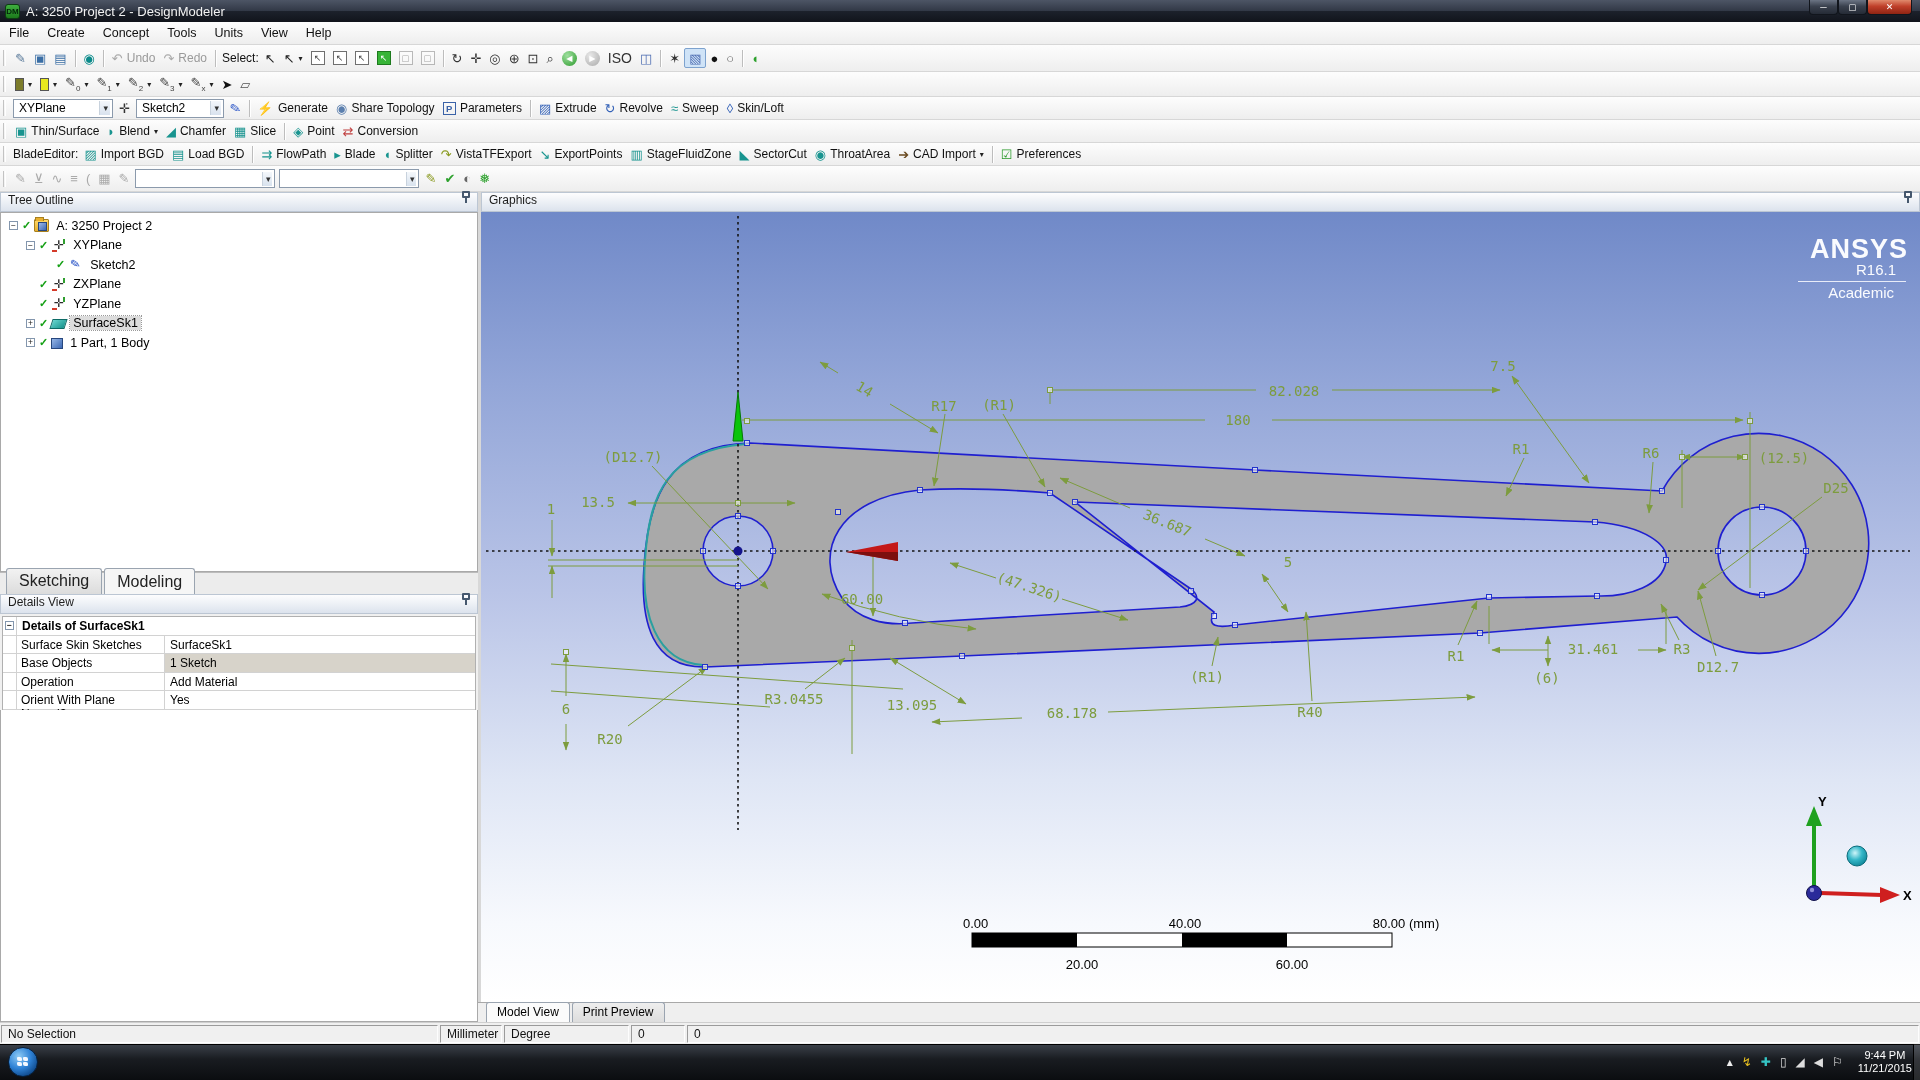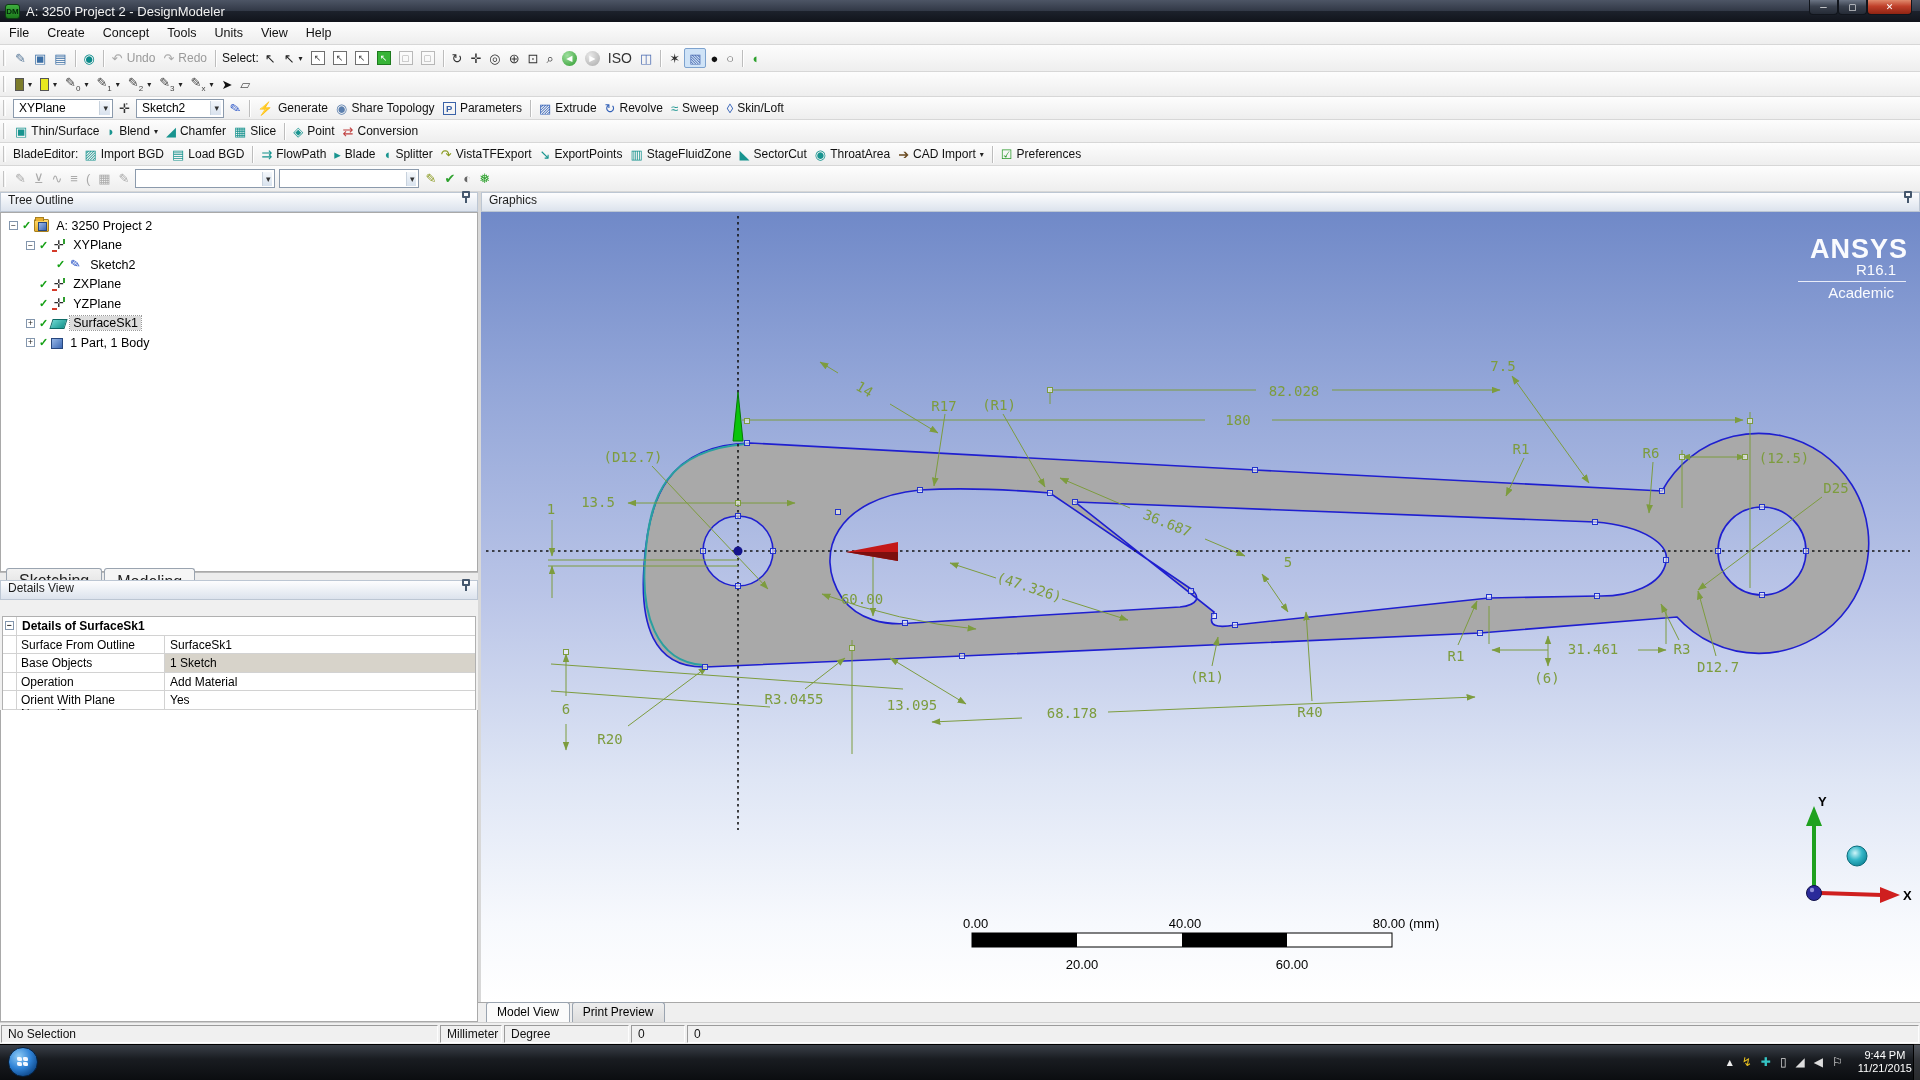--- a/index.html
+++ b/index.html
@@ -48,21 +48,21 @@
   .ic-plane{color:#2b2b2b}.ic-plane::after{content:"✛";position:absolute;left:0;right:0;font-size:12px}
   .ic-plane i{position:absolute;left:1px;bottom:0;width:5px;height:2px;background:#d43a2a}
   .ic-plane b{position:absolute;right:1px;top:0;width:2px;height:5px;background:#2f9e2f}
   .ic-sketch{color:#2d57c8;transform:rotate(-12deg)}.ic-sketch::after{content:"✎"}
   .ic-surface{background:linear-gradient(135deg,#67d4ce,#17948d);border:1px solid #0d6b66;transform:skewX(-18deg);height:10px;top:1px}
   .ic-part{background:linear-gradient(135deg,#96b6e6,#3c68b4);border:1px solid #27477e;width:12px;height:11px;top:1px}
   .tsel{background:#dcdcdc;outline:1px dotted #9a9a9a}
   #modetabs{left:0;top:380px;width:478px;height:22px;background:#ececec;border-top:1px solid #bbb;display:flex;align-items:flex-end;padding-left:6px;gap:2px}
   .mtab{font-size:16px;padding:3px 12px 4px;border:1px solid #9aa4b0;border-bottom:none;border-radius:3px 3px 0 0;background:linear-gradient(#f2f2f2,#dcdcdc);color:#222}
   .mtab.active{background:#f6f6f6;position:relative;top:1px;padding-top:4px}
-  #dvhdr{left:0;top:388px;width:478px}
+  #dvhdr{left:0;top:402px;width:478px}
   #dtable{left:2px;top:424px;width:474px;background:#fff;border:1px solid #b0b0b0;font-size:12px}
   .drow{display:flex;height:18.5px;border-bottom:1px solid #d2d2d2;align-items:stretch}
   .dc0{width:14px;border-right:1px solid #d2d2d2;display:flex;align-items:center;justify-content:center;flex:none}
   .dc1{width:148px;border-right:1px solid #d2d2d2;padding:2px 4px;flex:none}
   .dc2{flex:1;padding:2px 5px}
   .dhead{font-weight:bold}
   .shaded{background:#d7d3ca}
   #belowdetails{left:0;top:518px;width:478px;height:312px;background:#fff;border:1px solid #a9a9a9;border-top:none}
   #splitter{left:478px;top:192px;width:3px;height:830px;background:#d8d8d8}
   
@@ -508,21 +508,21 @@
   </div>
   <div class="abs" id="dtable">
       <div class="drow dhead">
         <span class="dc0">
           <span class="exp">−</span>
         </span>
         <span class="dc2 dhead">Details of SurfaceSk1</span>
       </div>
       <div class="drow">
         <span class="dc0"></span>
-        <span class="dc1">Surface From Outline</span>
+        <span class="dc1">Surface Skin Sketches</span>
         <span class="dc2">SurfaceSk1</span>
       </div>
       <div class="drow">
         <span class="dc0"></span>
         <span class="dc1">Base Objects</span>
         <span class="dc2 shaded">1 Sketch</span>
       </div>
       <div class="drow">
         <span class="dc0"></span>
         <span class="dc1">Operation</span>

